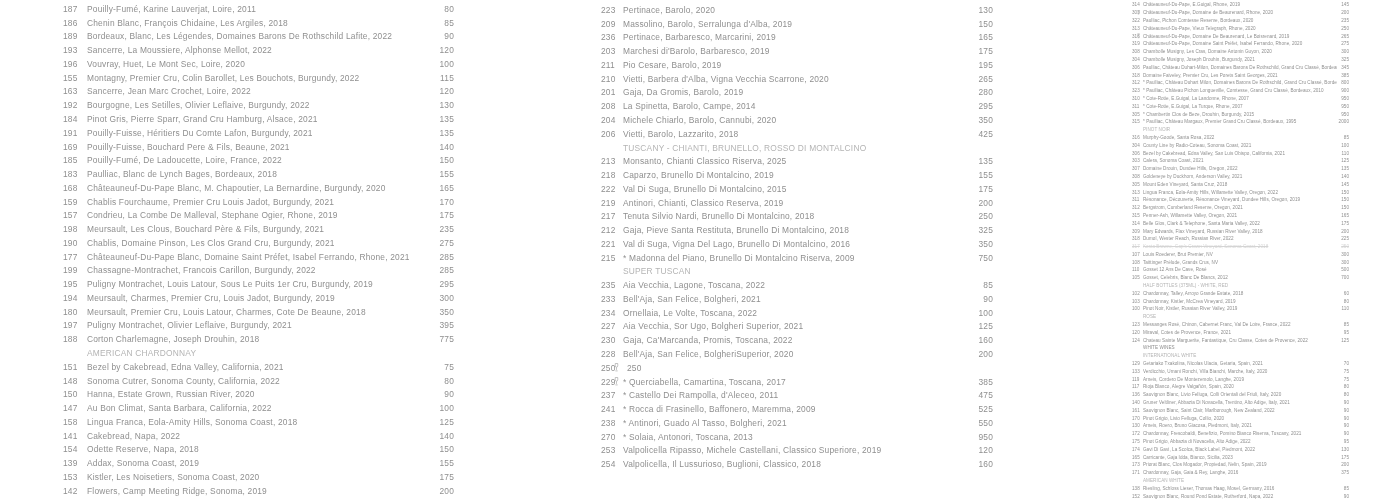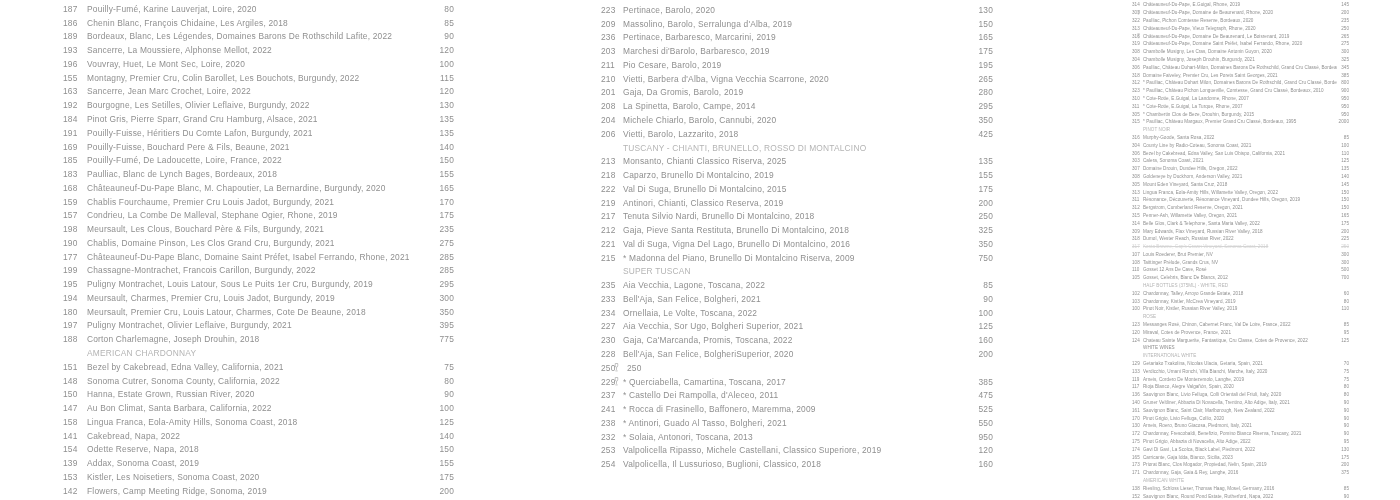--- a/index.html
+++ b/index.html
@@ -27,21 +27,21 @@
   #col-right .glass{margin-left:-6px;margin-right:3px}
   #col-right .glass svg{width:3px;height:5.5px}
 </style>
 </head>
 <body>
 
 <div>
   <div id="col-left" class="col">
       <div class="r">
         <span class="num">187</span>
-        <span class="nm">Pouilly-Fumé, Karine Lauverjat, Loire, 2020</span>
+        <span class="nm">Pouilly-Fumé, Karine Lauverjat, Loire, 2011</span>
         <span class="pr">80</span>
       </div>
       <div class="r">
         <span class="num">186</span>
         <span class="nm">Chenin Blanc, François Chidaine, Les Argiles, 2018</span>
         <span class="pr">85</span>
       </div>
       <div class="r">
         <span class="num">189</span>
         <span class="nm">Bordeaux, Blanc, Les Légendes, Domaines Barons De Rothschild Lafite, 2022</span>
@@ -371,21 +371,21 @@
         <span class="num">241</span>
         <span class="nm">* Rocca di Frasinello, Baffonero, Maremma, 2009</span>
         <span class="pr">525</span>
       </div>
       <div class="r">
         <span class="num">238</span>
         <span class="nm">* Antinori, Guado Al Tasso, Bolgheri, 2021</span>
         <span class="pr">550</span>
       </div>
       <div class="r">
-        <span class="num">232</span>
+        <span class="num">270</span>
         <span class="nm">* Solaia, Antonori, Toscana, 2013</span>
         <span class="pr">950</span>
       </div>
       <div class="r">
         <span class="num">253</span>
         <span class="nm">Valpolicella Ripasso, Michele Castellani, Classico Superiore, 2019</span>
         <span class="pr">120</span>
       </div>
       <div class="r">
         <span class="num">254</span>

